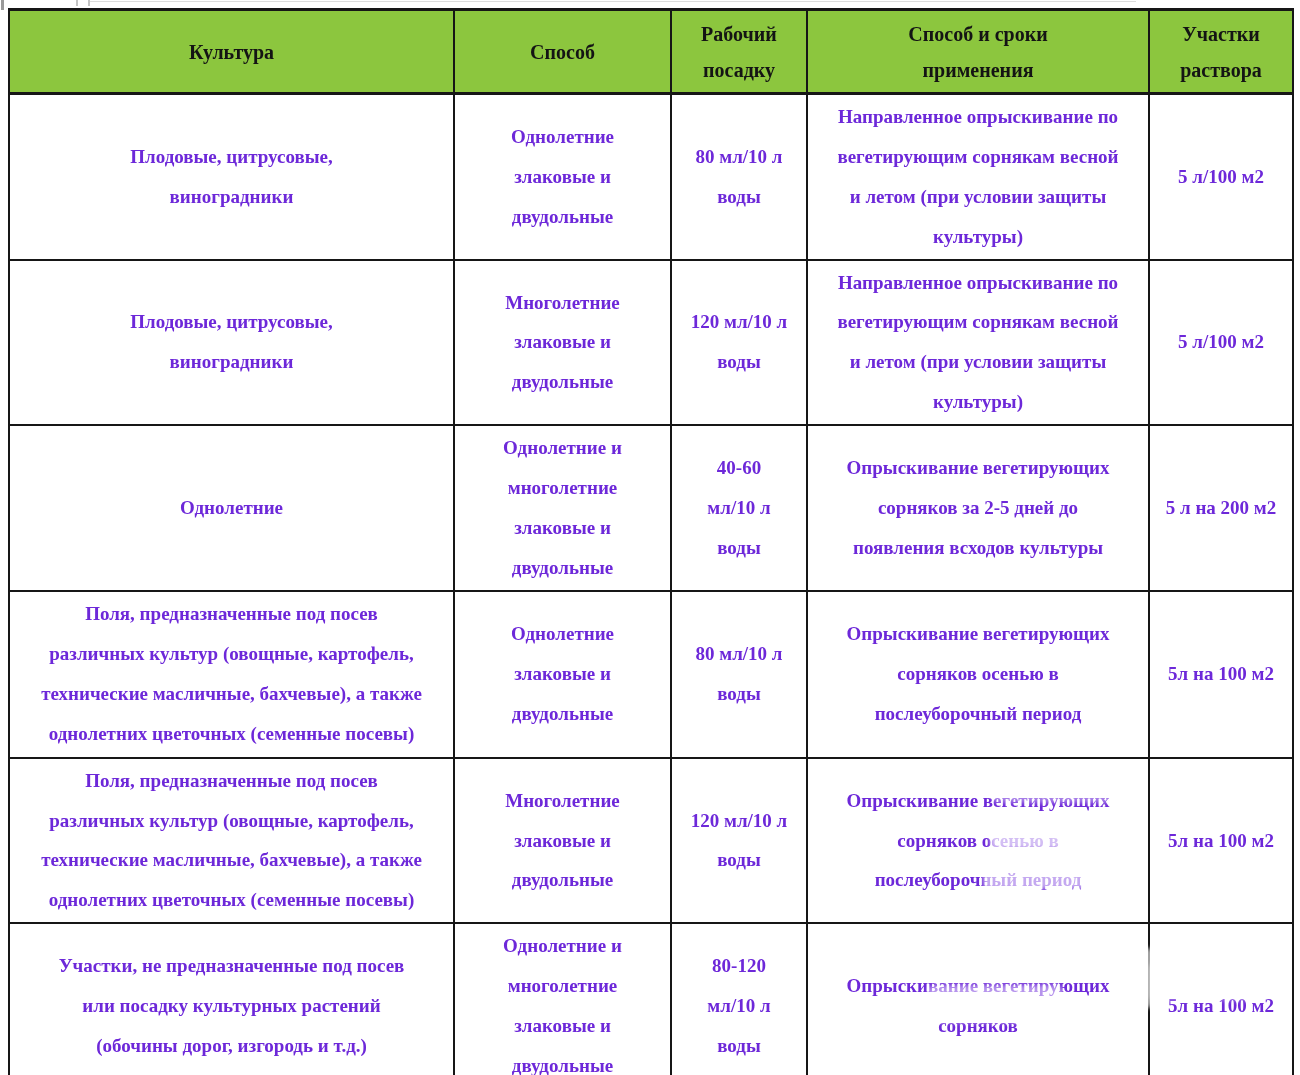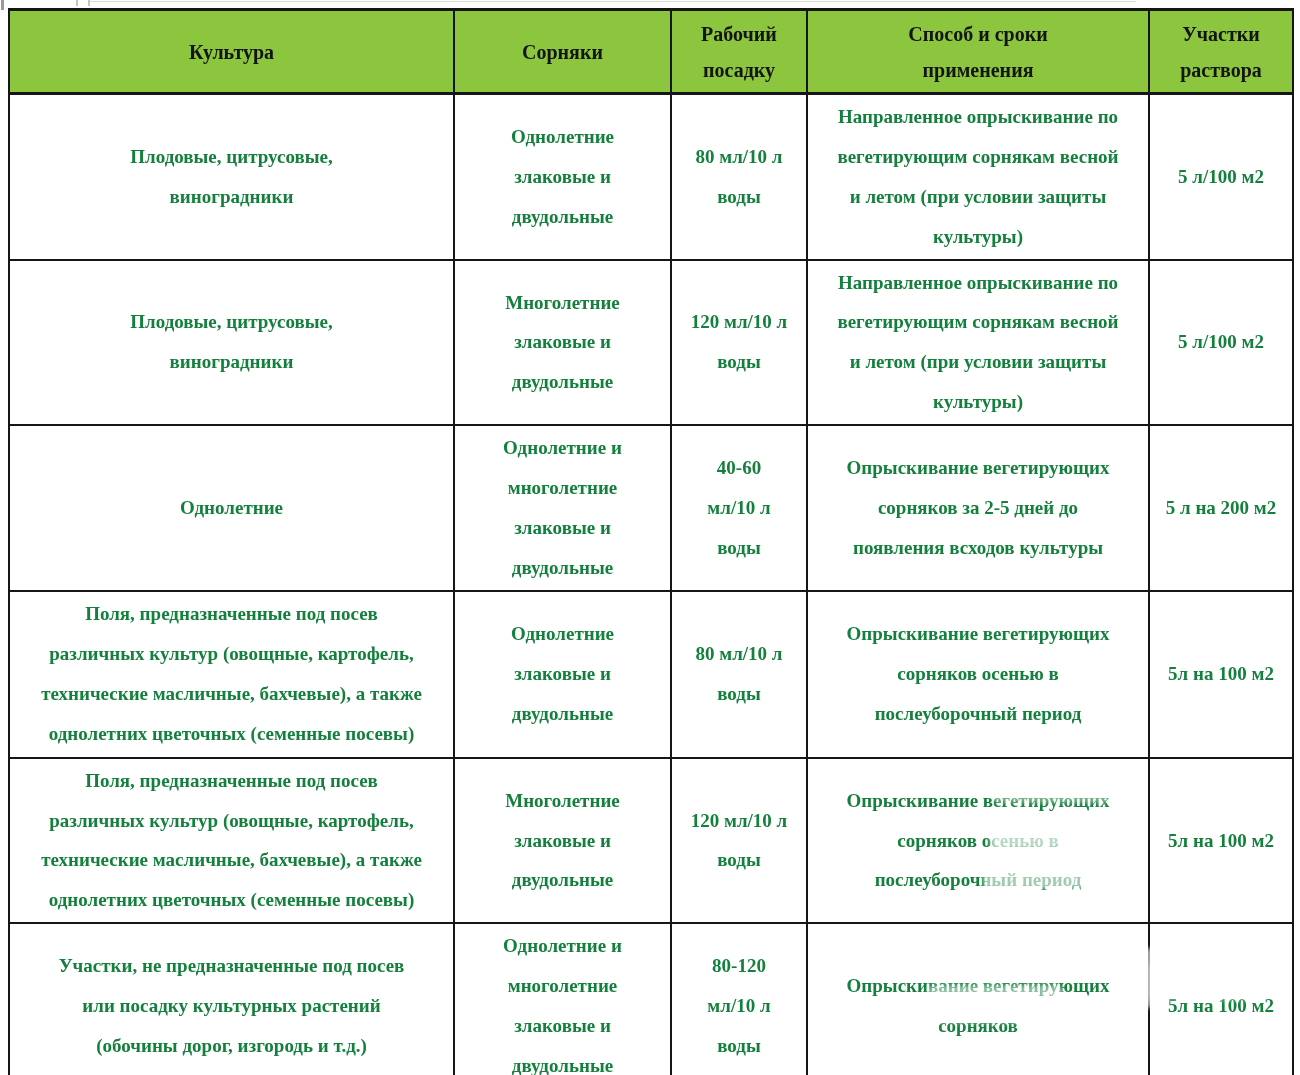--- a/index.html
+++ b/index.html
@@ -21,21 +21,21 @@
     position:absolute;left:8px;top:8px;
     width:1284px;
     border-collapse:collapse;
     table-layout:fixed;
   }
   table.main th, table.main td{
     border:2px solid #161616;
     text-align:center;
     vertical-align:middle;
     white-space:pre-line;
-    color:#15803d;
+    color:#6d28d9;
     font-weight:bold;
     padding:2px 10px;
     overflow:hidden;
   }
   table.main th{
     background:#8cc63e;
     color:#141414;
     font-size:20px;
     line-height:1.8;
     border-top-width:3px;
@@ -79,21 +79,21 @@
     <colgroup>
       <col style="width:445px">
       <col style="width:217px">
       <col style="width:136px">
       <col style="width:342px">
       <col style="width:144px">
     </colgroup>
     <tbody>
         <tr class="hdr">
       <th>Культура</th>
-      <th>Сорняки</th>
+      <th>Способ</th>
       <th>Рабочий
 посадку</th>
       <th>Способ и сроки
 применения</th>
       <th>Участки
 раствора</th>
     </tr>
     <tr class="r0">
       <td>Плодовые, цитрусовые,
 виноградники</td>

